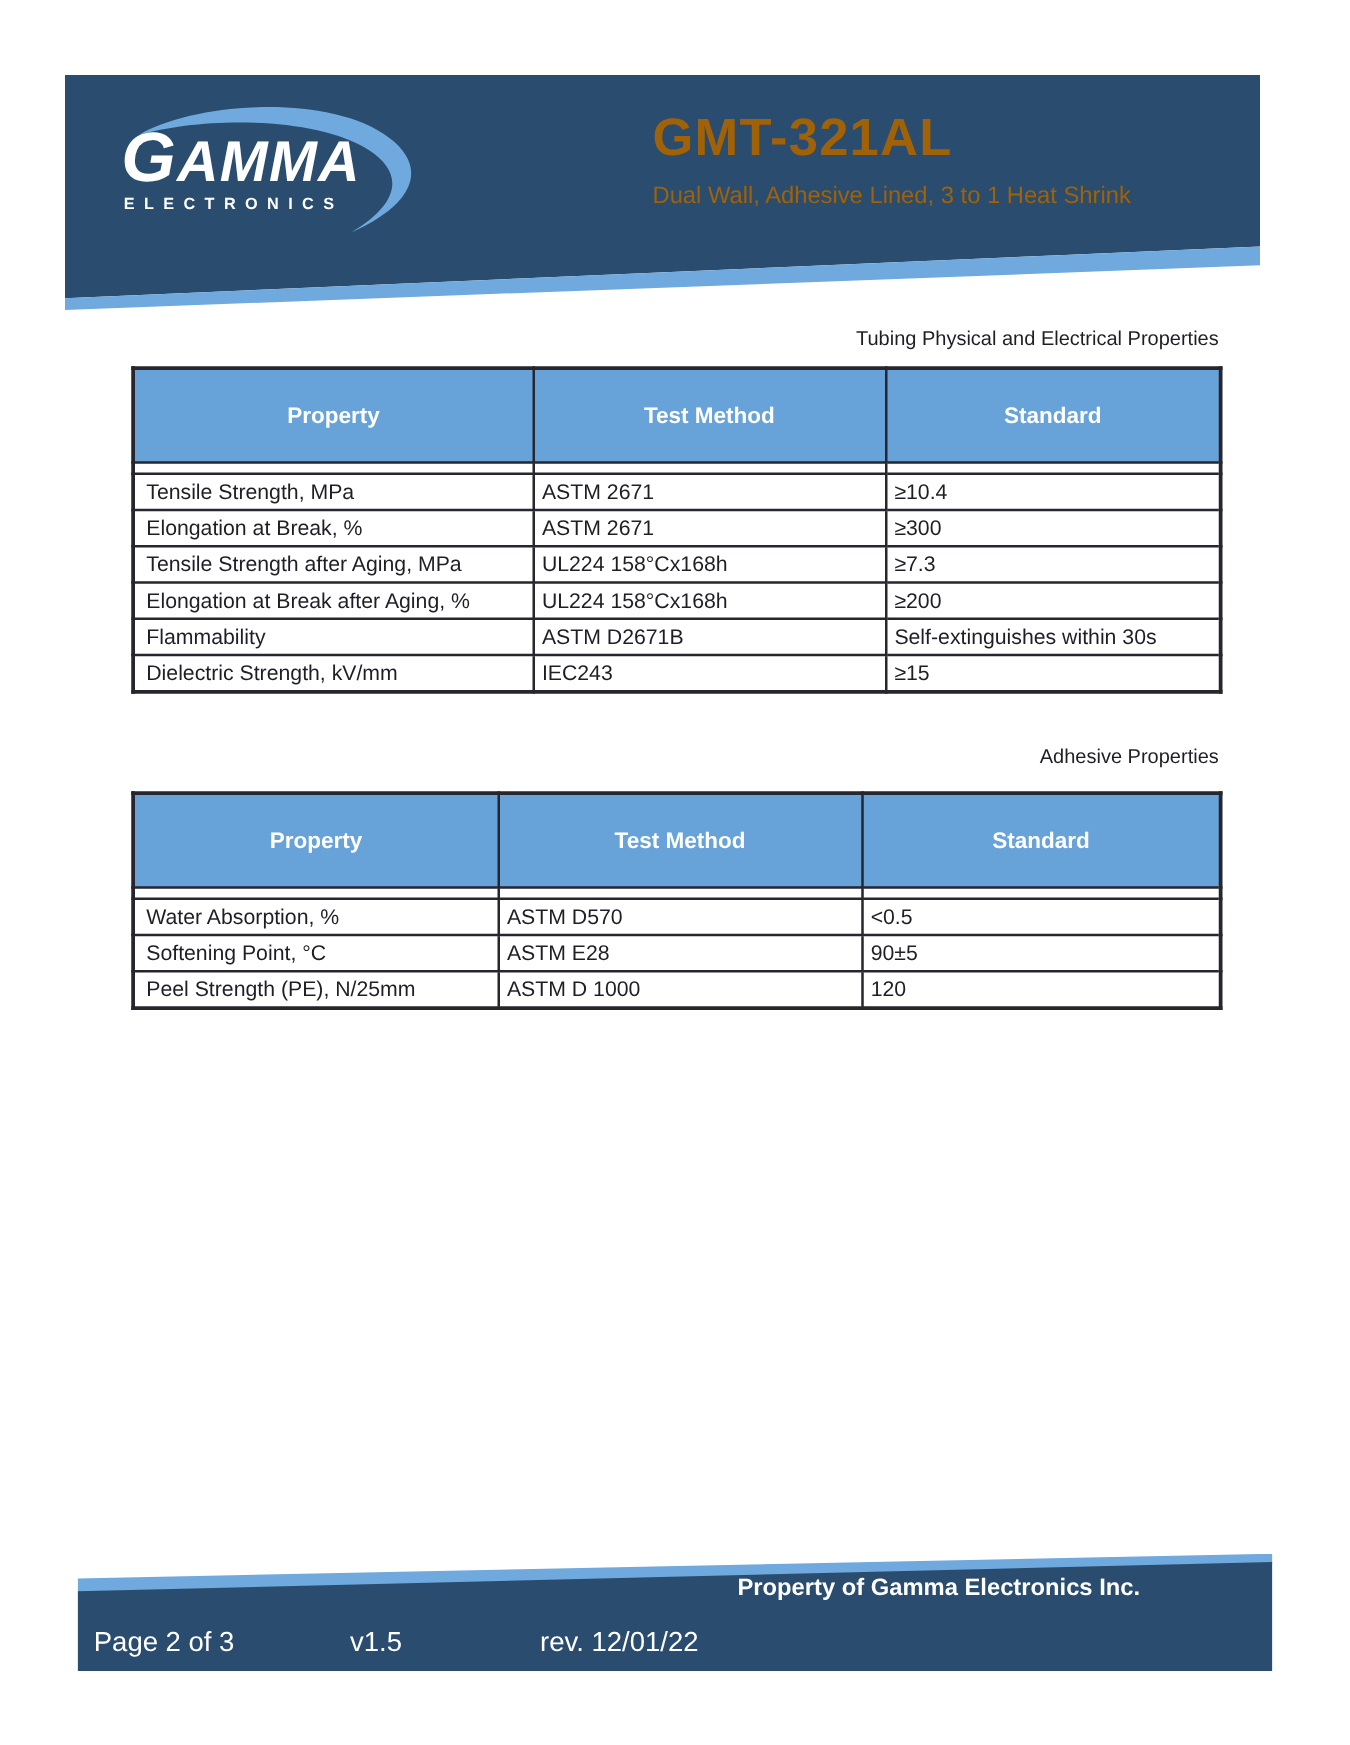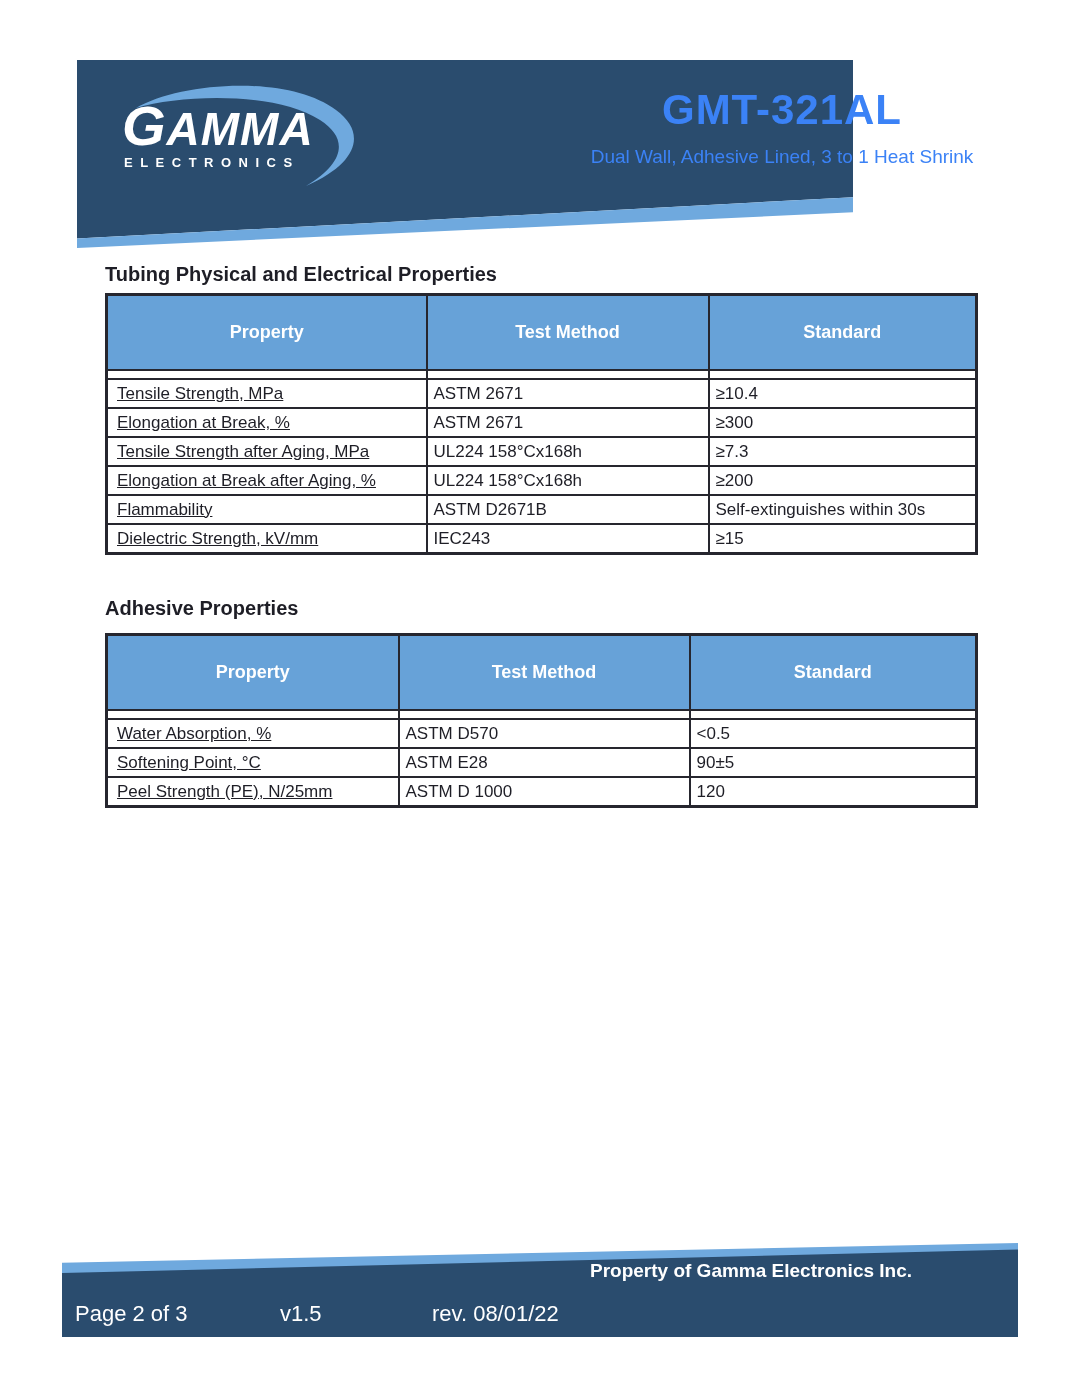--- a/index.html
+++ b/index.html
@@ -2,21 +2,21 @@
 <html style="--navy: #2a4c6e; --blue: #6fa9de; --tableblue: #67a2d8; --border: #26262e; --ink: #1e1e26;"><head>
 <meta charset="utf-8">
 <style>
   html,body { margin:0; padding:0; }
   body {
     width:1080px; height:1396px; position:relative; background:#ffffff;
     font-family:"Liberation Sans", sans-serif; overflow:hidden;
     -webkit-font-smoothing:antialiased;
   }
   
-  .header-band { position:absolute; left:77px; top:60px; width:776px; height:188px; }
+  .header-band { position:absolute; left:52px; top:60px; width:956px; height:188px; }
   .header-navy {
     position:absolute; inset:0; background:var(--navy);
     clip-path:polygon(0 0, 100% 0, 100% 73%, 0 95%);
   }
   .header-stripe {
     position:absolute; inset:0; background:var(--blue);
     clip-path:polygon(0 95%, 100% 73%, 100% 81%, 0 100%);
   }
   
   .logo { position:absolute; left:43px; top:22px; width:250px; height:112px; }
@@ -24,28 +24,28 @@
   .brand {
     position:absolute; left:2px; top:16px; color:#fff;
     font-size:46px; font-style:italic; font-weight:bold; letter-spacing:1px; line-height:1;
   }
   .brand::first-letter { font-size:56px; }
   .subbrand {
     position:absolute; left:4px; top:74px; color:#fff;
     font-size:13px; font-weight:bold; letter-spacing:7.5px; line-height:1;
   }
   
-  .header-title { position:absolute; left:470px; top:26px; width:470px; text-align:center; color:#3b82f6; }
+  .header-title { position:absolute; left:470px; top:26px; width:470px; text-align:left; color:#a16207; }
   .product-code { font-size:42px; font-weight:bold; letter-spacing:1px; margin:0; }
   .product-subtitle { font-size:19px; margin-top:12px; }
 
   
   .section-title {
-    position:absolute; left:105px; width:870px; text-align:left;
-    font-size:20px; font-weight:bold; color:var(--ink);
+    position:absolute; left:105px; width:870px; text-align:right;
+    font-size:16px; font-weight:normal; color:var(--ink);
   }
   .st1 { top:263px; }
   .st2 { top:597px; }
 
   
   .props {
     position:absolute; left:105px; width:870px;
     border-collapse:collapse; table-layout:fixed;
     font-size:17px; color:var(--ink);
     border:3px solid var(--border);
@@ -54,21 +54,21 @@
   .t2 { top:633px; }
   .props th {
     background:var(--tableblue); color:#fff; font-weight:bold; font-size:18px;
     height:41px; border:2px solid var(--border); text-align:center; padding:16px;
   }
   .props tr.spacer td { height:7px; padding:0; }
   .props td {
     height:27px; border:2px solid var(--border);
     text-align:left; padding:0 6px; line-height:1.05;
   }
-  .props td.left { text-align:left; padding-left:9px;text-decoration:underline; }
+  .props td.left { text-align:left; padding-left:9px; }
 
   
   .footer-band { position:absolute; left:62px; top:1243px; width:956px; height:94px; color:#fff; }
   .footer-stripe {
     position:absolute; inset:0; background:var(--blue);
     clip-path:polygon(0 21%, 100% 0, 100% 8%, 0 33%);
   }
   .footer-navy {
     position:absolute; inset:0; background:var(--navy);
     clip-path:polygon(0 32%, 100% 7%, 100% 100%, 0 100%);
@@ -198,18 +198,18 @@
       </tr>
     </tbody>
 </table>
 
 <div class="footer-band">
   <div class="footer-stripe"></div>
   <div class="footer-navy"></div>
 
   <div class="f-item f-page">Page 2 of 3</div>
   <div class="f-item f-ver">v1.5</div>
-  <div class="f-item f-rev">rev. 08/01/22</div>
+  <div class="f-item f-rev">rev. 12/01/22</div>
 
   <div class="f-right">
     <div class="f-prop">Property of Gamma Electronics Inc.</div>
   </div>
 </div>
 
 </body></html>

